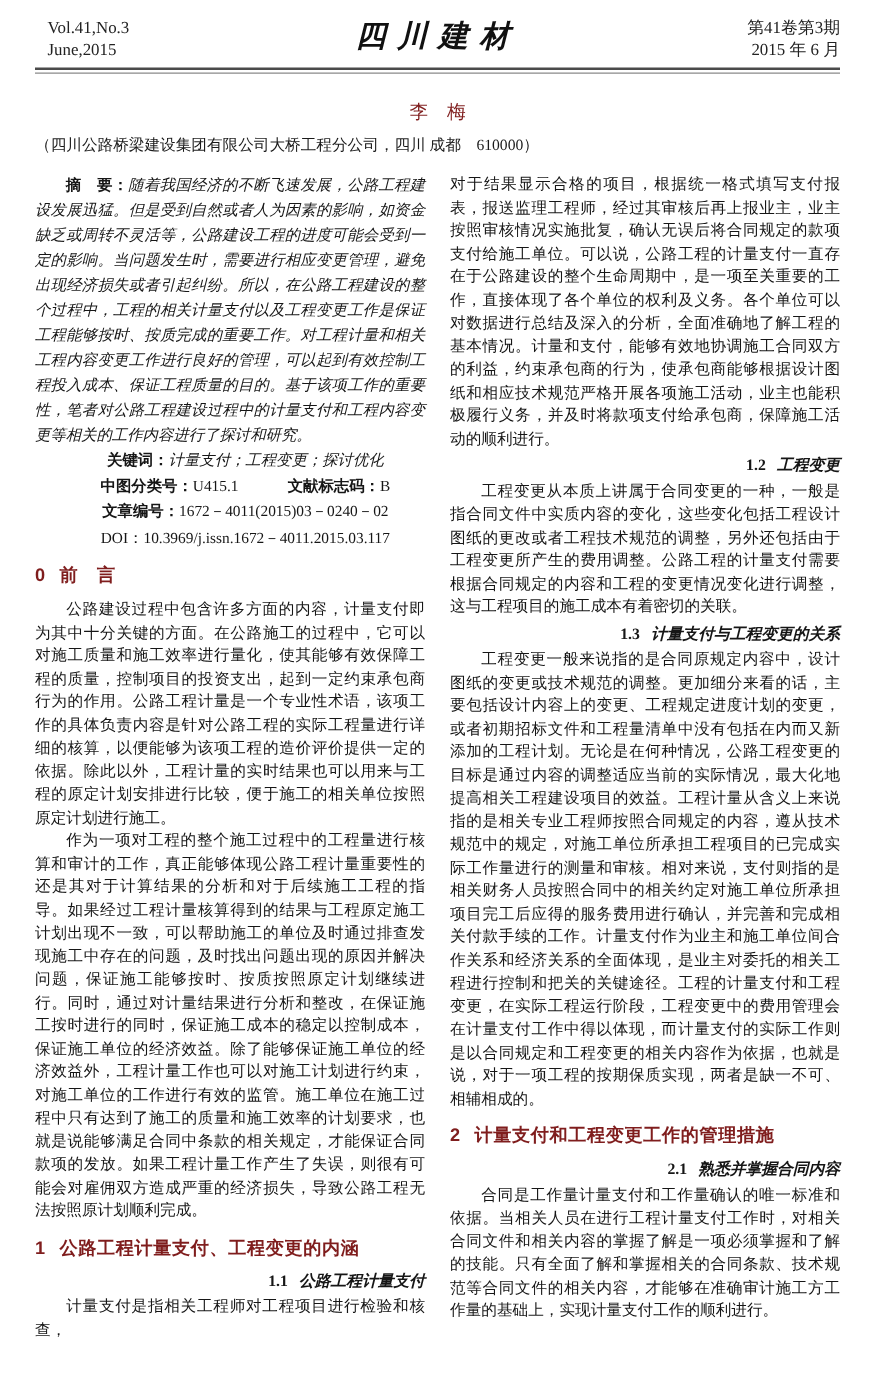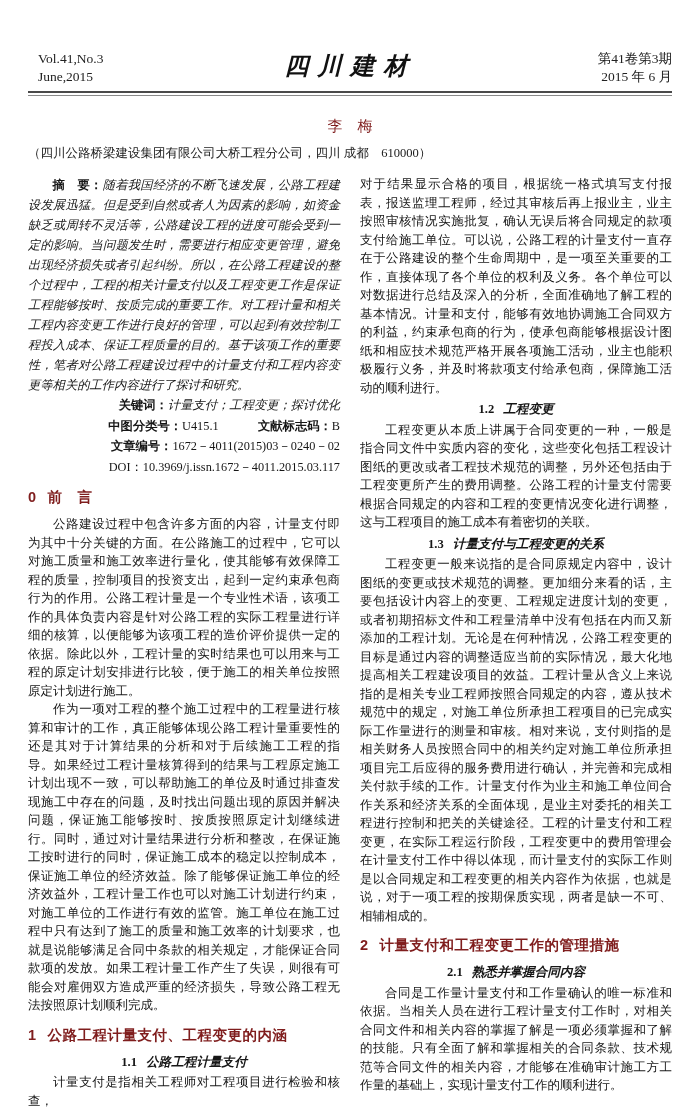--- a/index.html
+++ b/index.html
@@ -4,21 +4,21 @@
 <style>
   * { margin:0; padding:0; box-sizing:border-box; }
   html,body { background:#ffffff; }
   .page {
     width:700px; height:1118px; margin:0 auto; background:#ffffff;
     color:#161616; overflow:hidden; position:relative;
     font-family:"Liberation Serif","DejaVu Serif",serif;
     padding:13px 28px 0 28px;
   }
   
-  .masthead { display:flex; justify-content:space-between; align-items:flex-start;margin-top:37px; }
+  .masthead { display:flex; justify-content:space-between; align-items:flex-start; }
   .mh-left { font-size:13.5px; line-height:18px; padding-left:10px; color:#222; }
   .mh-center { text-align:center; flex:1; }
   .logo-cn {
     font-size:24px; font-weight:bold; font-style:italic; letter-spacing:9px;
     font-family:"DejaVu Serif","Liberation Serif",serif; color:#111;
   }
   .logo-en { font-size:14.5px; font-style:italic; letter-spacing:0.5px; margin-top:1px; color:#111; }
   .mh-right { font-size:13.5px; line-height:18px; text-align:right; color:#222; }
   .double-rule { margin-top:5px; height:5px; border-top:2px solid #4a4a4a; border-bottom:1px solid #8a8a8a; }
   
@@ -26,29 +26,29 @@
     text-align:center; font-family:"Liberation Sans","DejaVu Sans",sans-serif;
     font-size:26px; font-weight:700; letter-spacing:3px; margin-top:25px; color:#000;
   }
   .author { text-align:center; font-size:15px; margin-top:21px; color:#7f1d1d; }
   .affiliation { font-size:12.5px; margin-top:9px; color:#1a1a1a; }
   
   .columns { display:flex; gap:20px; margin-top:13px; }
   .col { width:312px; flex:0 0 312px; text-align:justify; }
   .lab { font-style:normal; font-weight:bold; font-family:"Liberation Sans","DejaVu Sans",sans-serif; }
   .abstract { font-size:12.3px; line-height:20px; font-style:italic; text-indent:2em; }
-  .meta-line { font-size:12.3px; line-height:20.5px; padding-left:2em; text-align:right; }
+  .meta-line { font-size:12.3px; line-height:20.5px; padding-left:2em; text-align:center; }
   .meta-line .ital { font-style:italic; }
   .meta-line .gap { display:inline-block; width:3.2em; }
   .sec {
     font-family:"Liberation Sans","DejaVu Sans",sans-serif; font-size:14.5px; font-weight:700;
     margin:11px 0 8px 0; color:#7f1d1d; letter-spacing:0.5px;
   }
   .sec .num { margin-right:11px; }
-  .sub { font-size:12.6px; line-height:18.5px; margin:3px 0 2px 0; text-align:center; }
+  .sub { font-size:12.6px; line-height:18.5px; margin:3px 0 2px 0; text-align:right; }
   .sub .num { font-weight:bold; margin-right:9px; }
   .sub .txt { font-style:italic; }
   .body-p { font-size:12.5px; line-height:18.5px; text-indent:2em; }
   .cont { text-indent:0; }
 </style>
 </head>
 <body>
 
 <div class="page">
 

